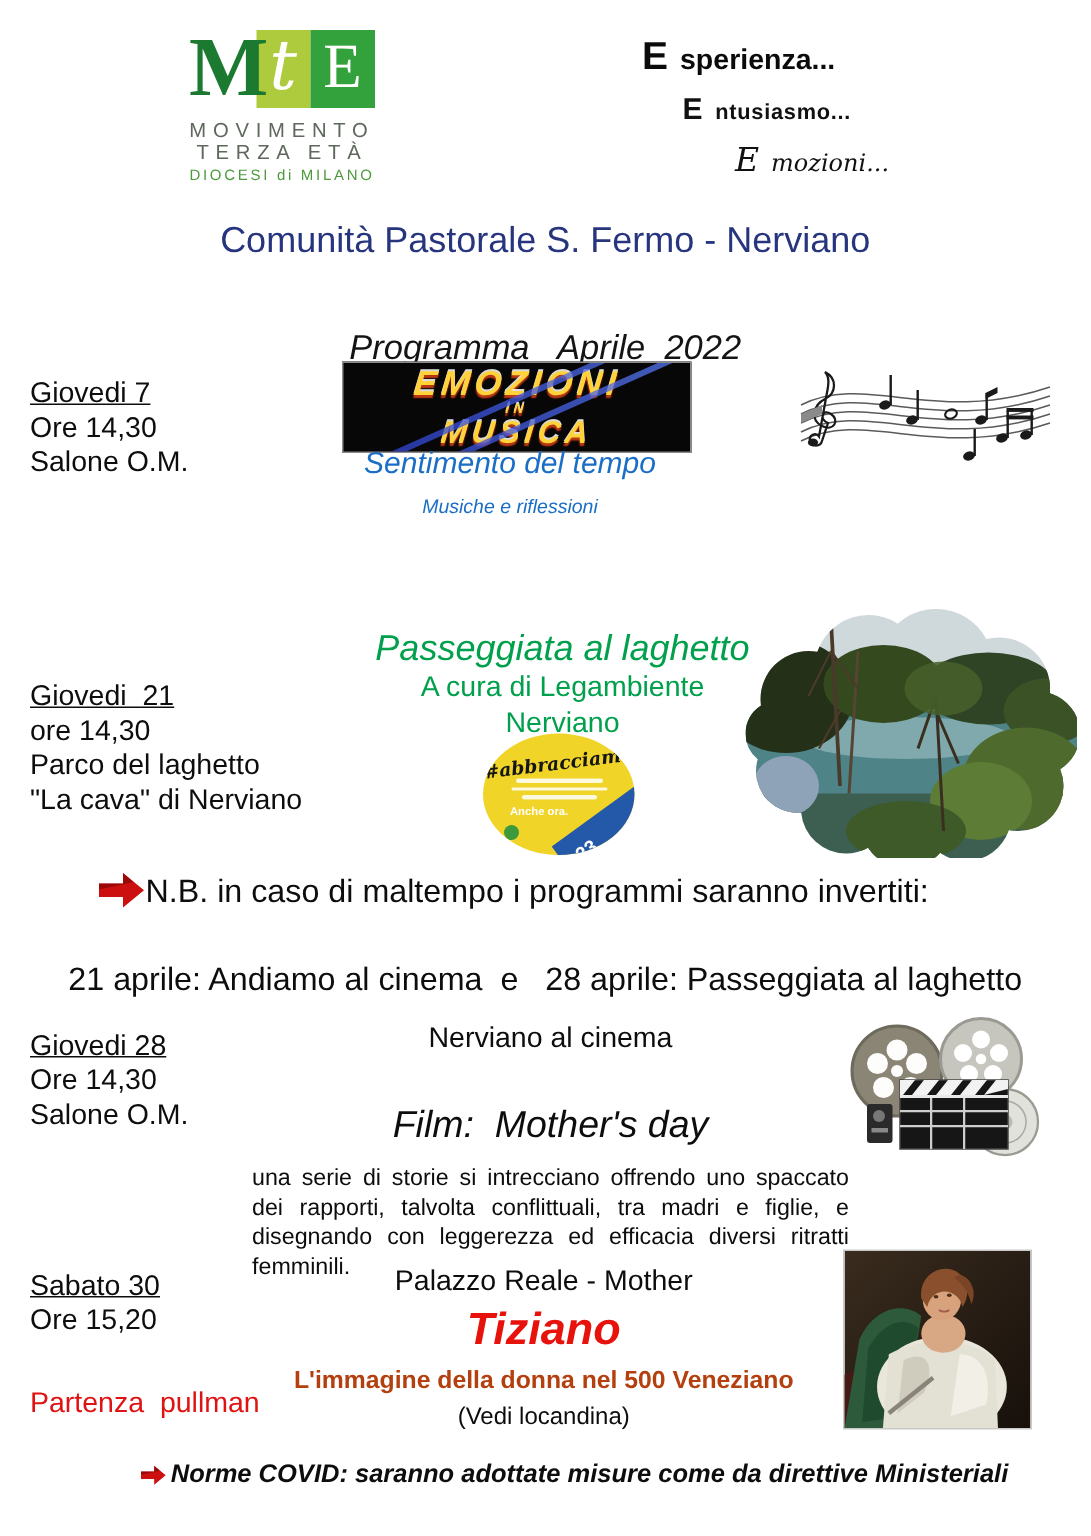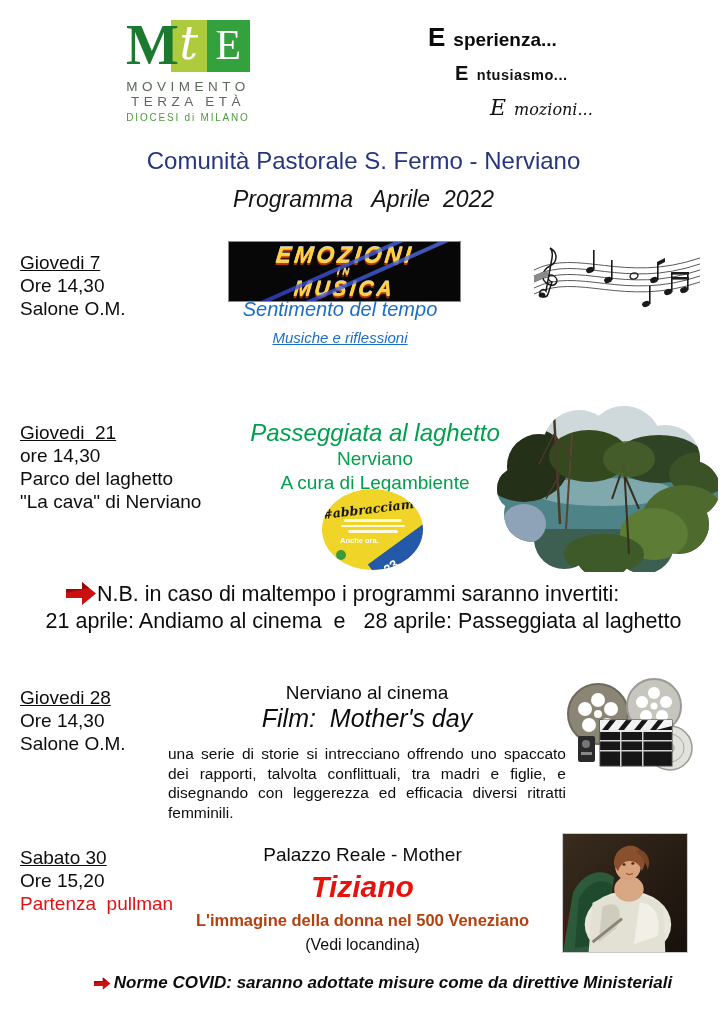--- a/index.html
+++ b/index.html
@@ -2,21 +2,21 @@
 <html><head>
 <meta charset="utf-8">
 <style>
   * { margin:0; padding:0; box-sizing:border-box; }
   html,body { background:#fff; }
   .page {
     position:relative; width:727px; height:1024px; margin:0 auto;
     background:#ffffff; overflow:hidden;
     font-family:"Liberation Sans", sans-serif; color:#111;
   }
-  .prewrap { white-space:pre-wrap; }
+  .prewrap { white-space:pre-wrap;margin-top:32px; }
 
   
   .logo-block { position:absolute; left:108px; top:20px; width:160px; text-align:center; }
   .logo-mark { display:flex; justify-content:center; align-items:stretch; height:52px; width:124px; margin:0 auto 7px auto; }
   .lm-m { font-family:"Liberation Serif", serif; font-weight:bold; color:#1c7a30; font-size:56px; line-height:50px; z-index:2; margin-right:-8px; }
   .lm-t { width:38px; background:#aecb3d; color:#fff; font-family:"DejaVu Serif", serif; font-style:italic; font-size:46px; line-height:46px; text-align:center; }
   .lm-e { width:46px; background:#33a23c; color:#fff; font-family:"Liberation Serif", serif; font-size:42px; line-height:50px; text-align:center; }
   .logo-line { font-size:13.5px; letter-spacing:4.5px; color:#5e685c; line-height:15px; }
   .logo-line3 { font-size:10px; letter-spacing:1.8px; color:#4c9a3c; margin-top:3px; }
 
@@ -45,21 +45,21 @@
     display:flex; flex-direction:column; justify-content:center; align-items:center; }
   .emo-txt { font-style:italic; font-weight:bold; letter-spacing:3px;
     color:#ffd23a; text-shadow:0 -1px 0 rgba(255,255,255,.85), 0 2px 1px rgba(205,60,20,.95);
     transform:skewX(-6deg); line-height:1; z-index:2; }
   .emo-1 { font-size:23px; } .emo-2 { font-size:9px; margin:1px 0; } .emo-3 { font-size:21px; }
   .emo-stripe { position:absolute; width:270px; height:4px; left:-15px;
     background:linear-gradient(90deg,#2a3bd0,#5a7df5); opacity:.75; transform:rotate(-24deg); z-index:3; }
   .emo-s1 { top:20px; } .emo-s2 { top:40px; }
   .ev1-center { position:absolute; left:148px; top:293px; width:384px; text-align:center; color:#1b6ec6; font-style:italic; }
   .ev1-title { font-size:20px; line-height:33px; }
-  .ev1-sub { font-size:15px; line-height:24px;text-decoration:underline; }
+  .ev1-sub { font-size:13px; line-height:24px; }
   .music-notes { position:absolute; left:528px; top:236px; }
 
   
   .ev2-center { position:absolute; left:230px; top:419px; width:290px; text-align:center; color:#00a04c; }
   .ev2-title { font-style:italic; font-size:24px; line-height:28px; }
   .ev2-sub { font-size:19px; line-height:24px; }
   .badge { position:absolute; left:322px; top:489px; width:101px; height:81px; border-radius:50%;
     background:#f0d428; overflow:hidden; text-align:center; }
   .badge-tag { font-family:"DejaVu Serif", serif; font-style:italic; font-weight:bold;
     font-size:12.5px; color:#151515; transform:rotate(-7deg); margin-top:12px; }
@@ -179,22 +179,22 @@
 
   <div class="leftcol" style="top:421px;">
     <div class="day prewrap">Giovedi  21</div>
     <div>ore 14,30</div>
     <div>Parco del laghetto</div>
     <div>"La cava" di Nerviano</div>
   </div>
 
   <div class="ev2-center">
     <div class="ev2-title">Passeggiata al laghetto</div>
+    <div class="ev2-sub">A cura di Legambiente</div>
     <div class="ev2-sub">Nerviano</div>
-    <div class="ev2-sub">A cura di Legambiente</div>
   </div>
 
   <div class="badge">
     <div class="badge-tag">#abbracciamola</div>
     <div class="badge-micro bm1"></div>
     <div class="badge-micro bm2"></div>
     <div class="badge-micro bm3"></div>
     <div class="badge-emph">Anche ora.</div>
     <div class="badge-band">
         <span>23</span>

